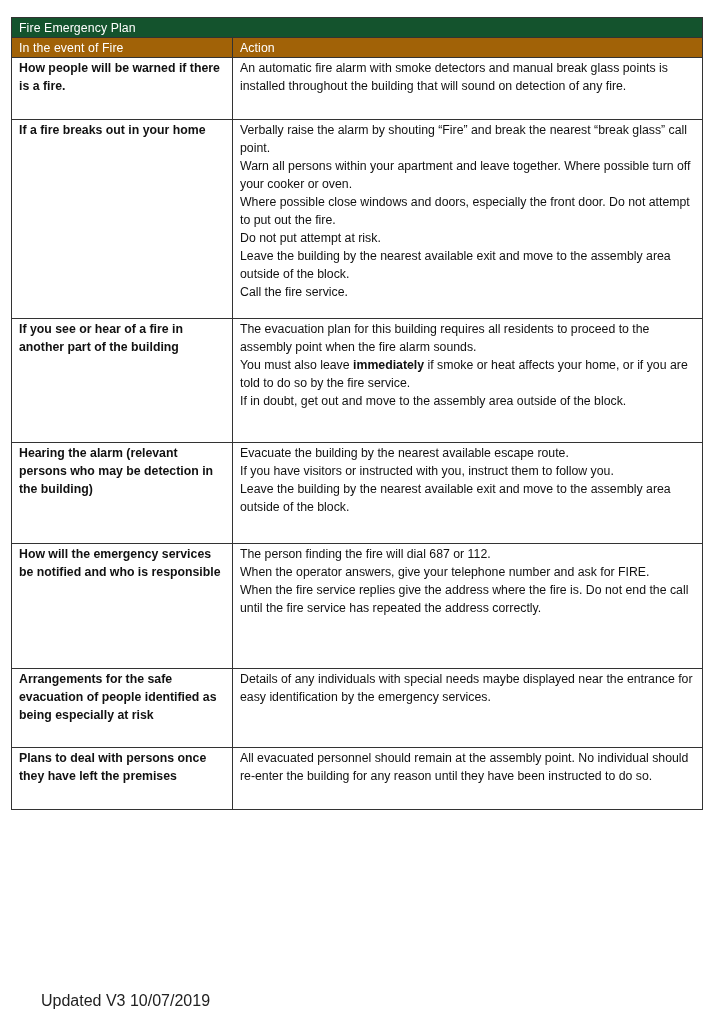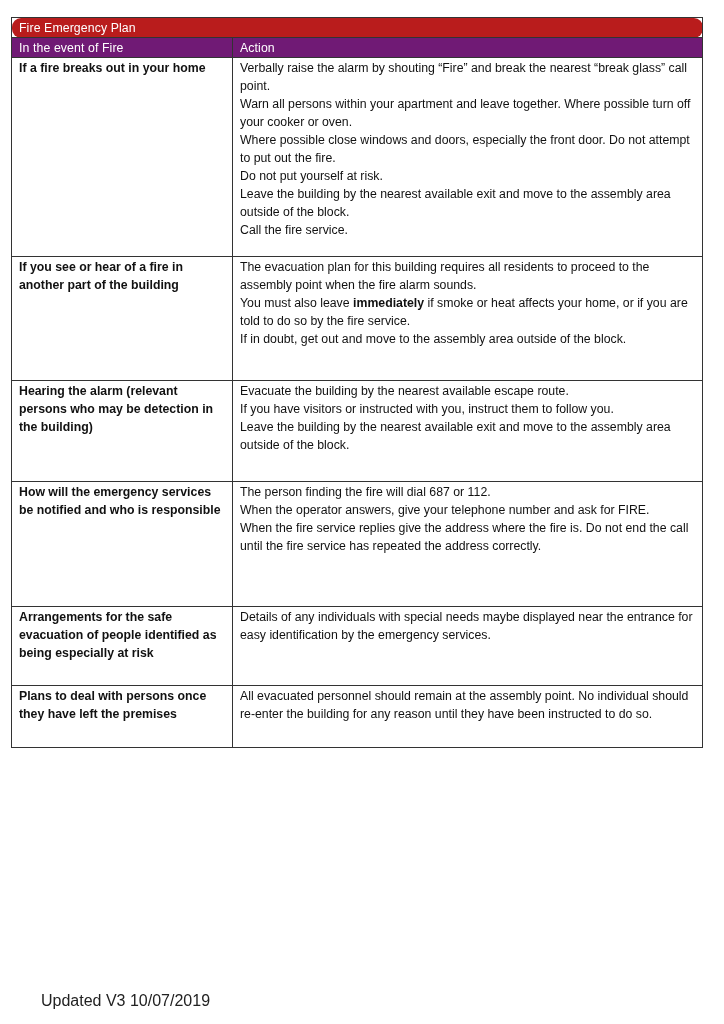--- a/index.html
+++ b/index.html
@@ -5,22 +5,22 @@
   html, body { margin: 0; padding: 0; background: #ffffff; }
   body { width: 724px; height: 1024px; position: relative; overflow: hidden;
          font-family: "Liberation Sans", sans-serif; color: #111; }
   .page { position: absolute; left: 0; top: 0; width: 724px; height: 1024px; }
   table.plan { position: absolute; left: 11px; top: 17px; width: 691px;
                border-collapse: collapse; table-layout: fixed; font-size: 12.3px; }
   table.plan td { border: 1px solid #333; vertical-align: top; padding: 1px 7px 0 7px;
                   line-height: 18px; }
   col.c1 { width: 221px; }
   col.c2 { width: 470px; }
-  .title-row td { background: #b91c1c; color: #fff; height: 18px; border-color: #333; border-radius: 9px; }
-  .head-row td { background: #701a75; color: #fff; height: 17px; }
+  .title-row td { background: #14532d; color: #fff; height: 18px; border-color: #333; }
+  .head-row td { background: #a16207; color: #fff; height: 17px; }
   .title-row td, .head-row td { font-weight: normal; }
   .title-row td span, .head-row td span { font-weight: normal; letter-spacing: 0.1px; }
   td.label { font-weight: bold; }
   td.bold-val { font-weight: bold; }
   .mgmt td { height: 62px; }
   .mgmt .line2 { margin-top: 18px; }
   .r-warn td { height: 60px; }
   .r-home td { height: 197px; }
   .r-see td { height: 122px; }
   .r-hear td { height: 99px; }
@@ -42,27 +42,33 @@
     <tbody>
         <tr class="title-row">
       <td colspan="2">
         <span>Fire Emergency Plan</span>
       </td>
     </tr>
     <tr class="head-row">
       <td><span>In the event of Fire</span></td>
       <td><span>Action</span></td>
     </tr>
+    <tr class="r-warn">
+      <td class="label">How people will be warned if there is a fire.</td>
+      <td class="action">
+            <span class="para">An automatic fire alarm with smoke detectors and manual break glass points is installed throughout the building that will sound on detection of any fire.</span>
+          </td>
+    </tr>
     <tr class="r-home">
       <td class="label">If a fire breaks out in your home</td>
       <td class="action">
             <span class="para">Verbally raise the alarm by shouting “Fire” and break the nearest “break glass” call point.</span>
             <span class="para">Warn all persons within your apartment and leave together. Where possible turn off your cooker or oven.</span>
             <span class="para">Where possible close windows and doors, especially the front door. Do not attempt to put out the fire.</span>
-            <span class="para">Do not put yourself at risk.</span>
+            <span class="para">Do not put attempt at risk.</span>
             <span class="para">Leave the building by the nearest available exit and move to the assembly area outside of the block.</span>
             <span class="para">Call the fire service.</span>
           </td>
     </tr>
     <tr class="r-see">
       <td class="label">If you see or hear of a fire in another part of the building</td>
       <td class="action">
             <span class="para">The evacuation plan for this building requires all residents to proceed to the assembly point when the fire alarm sounds.</span>
             <span class="para">You must also leave <b>immediately</b> if smoke or heat affects your home, or if you are told to do so by the fire service.</span>
             <span class="para">If in doubt, get out and move to the assembly area outside of the block.</span>

